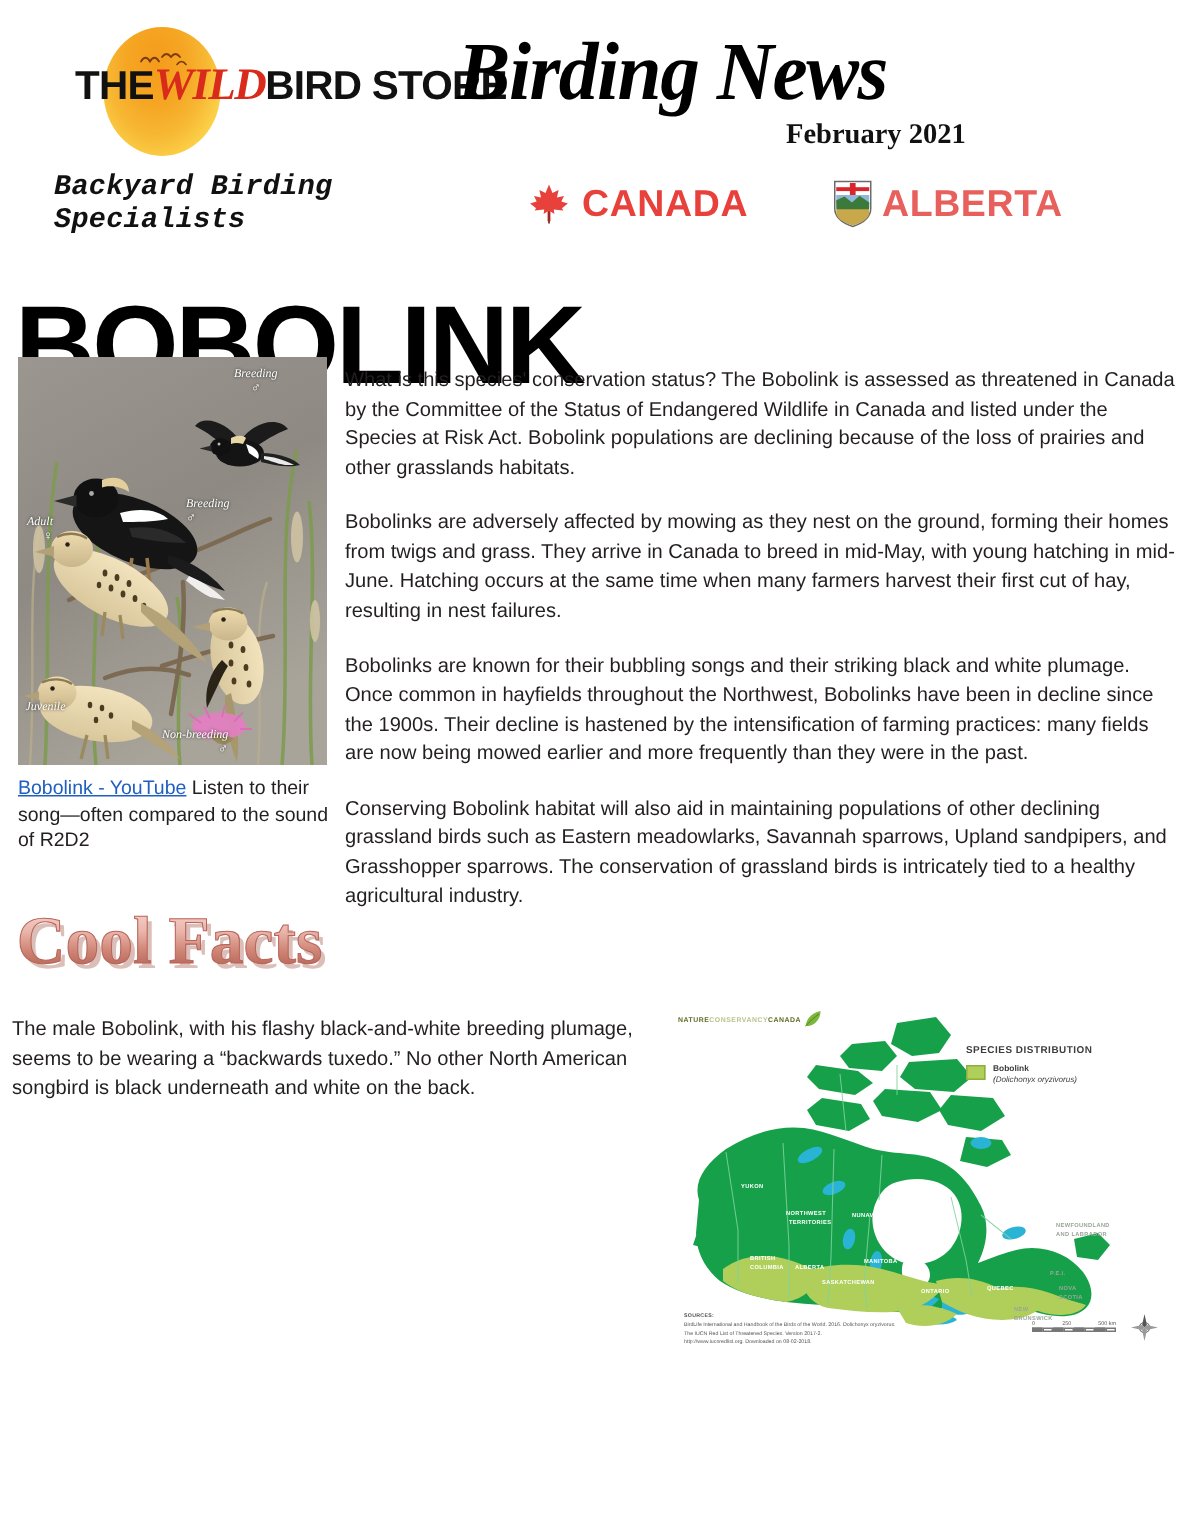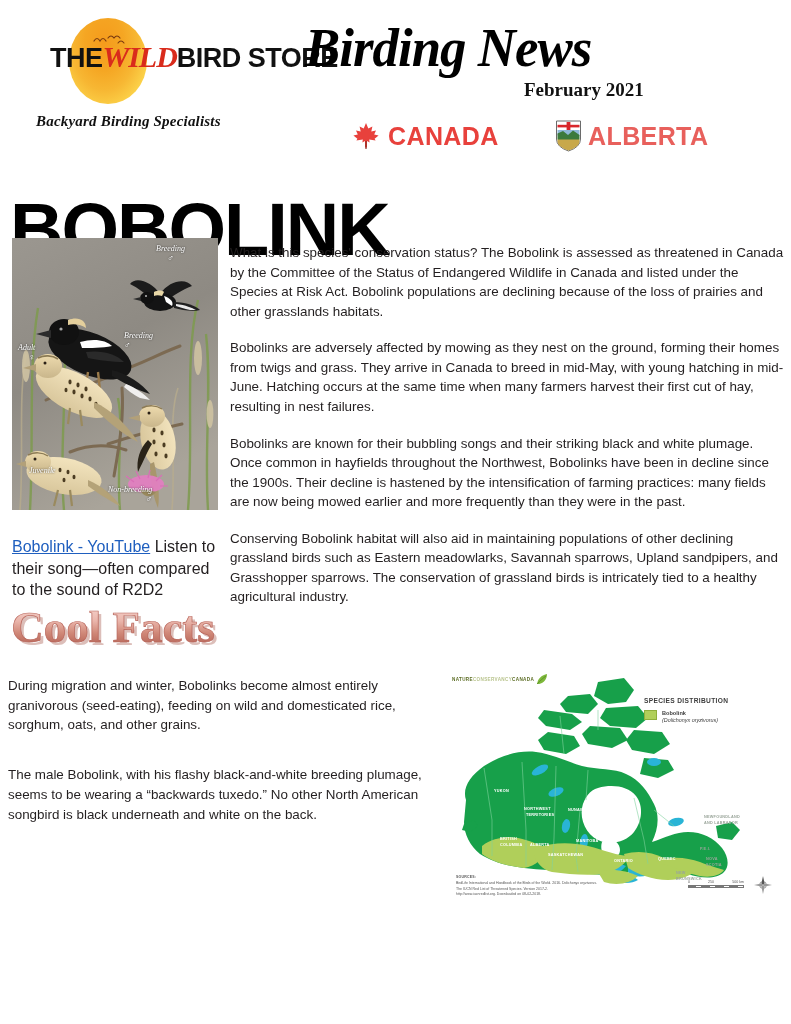--- a/index.html
+++ b/index.html
@@ -11,22 +11,22 @@
 
   #logo-block{position:absolute;left:14px;top:18px;width:300px;height:100px;}
   #sun-circle{position:absolute;left:55px;top:0px;width:78px;height:86px;border-radius:50%;
      background:radial-gradient(ellipse at 45% 28%, #f59b1c 0%, #f5a623 32%, #f7b733 55%, #fcd34a 78%, #fde68a 100%);}
   #sun-birds{position:absolute;left:78px;top:14px;width:40px;height:16px;}
   #logo-text{position:absolute;left:0;top:22px;width:300px;height:34px;
      font-family:"Liberation Sans", sans-serif;font-weight:bold;font-size:27px;letter-spacing:-0.5px;
      color:#111;white-space:nowrap;margin-left:36px;}
   #logo-text .wild{color:#d92b1c;font-family:"Liberation Serif", serif;font-style:italic;font-weight:bold;
      font-size:30px;letter-spacing:-1px;position:relative;z-index:3;}
-  #tagline{position:absolute;left:22px;top:95px;font-family:Liberation Serif, serif;
-     font-style:italic;font-weight:bold;font-size:15px;color:#111;letter-spacing:0.2px;}
+  #tagline{position:absolute;left:22px;top:95px;font-family:Liberation Mono, monospace;
+     font-style:italic;font-weight:bold;font-size:19px;color:#111;letter-spacing:0.2px;}
 
   #masthead{position:absolute;left:305px;top:16px;font-family:"Liberation Serif", serif;
      font-style:italic;font-weight:bold;font-size:55px;color:#000;letter-spacing:-1px;
      transform:scaleX(0.96);transform-origin:left top;}
   #issue-date{position:absolute;left:524px;top:79px;font-family:"Liberation Serif", serif;
      font-weight:bold;font-size:19px;color:#111;}
 
   .flagrow{position:absolute;top:118px;height:36px;display:flex;align-items:center;}
   #canada-block{left:350px;}
   #alberta-block{left:555px;}
@@ -39,25 +39,25 @@
      font-weight:bold;font-size:74px;color:#000;letter-spacing:-2px;line-height:1;}
 
   
   #bird-figure{position:absolute;left:12px;top:238px;width:206px;height:272px;}
   #bird-canvas{position:absolute;left:0;top:0;width:206px;height:272px;display:block;}
   .bird-tag{position:absolute;color:#fff;font-family:"Liberation Serif", serif;font-style:italic;
      font-size:8px;text-shadow:0 0 2px rgba(0,0,0,.8);line-height:1.15;}
   #tag-breeding-1{left:144px;top:6px;text-align:center;}
   #tag-breeding-2{left:112px;top:93px;}
   #tag-adult{left:6px;top:105px;text-align:right;}
-  #tag-juvenile{left:17px;top:228px;}
+  #tag-juvenile{left:5px;top:228px;}
   #tag-nonbreeding{left:96px;top:247px;text-align:right;}
   .sym{display:block;font-size:9px;font-style:normal;}
 
-  #bird-caption{position:absolute;left:12px;top:536px;width:208px;font-size:16px;
+  #bird-caption{position:absolute;left:12px;top:516px;width:208px;font-size:13px;
      line-height:1.35;color:#231f20;}
   #yt-link{color:#1f5fbf;text-decoration:underline;}
 
   
   #article{position:absolute;left:230px;top:243px;width:555px;}
   #article p{margin:0 0 17px 0;font-size:13.4px;line-height:1.46;color:#231f20;text-align:left;}
 
   
   #cool-facts-heading{position:absolute;left:6px;top:600px;width:220px;height:56px;}
   #cool-facts-heading svg{display:block;}
@@ -314,21 +314,20 @@
         <stop offset="62%" stop-color="#d08878"></stop>
         <stop offset="100%" stop-color="#a85246"></stop>
       </linearGradient>
     </defs>
     <text x="110" y="45" text-anchor="middle" font-family="'Liberation Serif', serif" font-weight="bold" font-size="45" fill="#c08a80" opacity="0.55">Cool Facts</text>
     <text x="107" y="42" text-anchor="middle" font-family="'Liberation Serif', serif" font-weight="bold" font-size="45" fill="url(#cfgrad)" stroke="#b8655a" stroke-width="0.7">Cool Facts</text>
   </svg>
 </div>
 
 <div id="facts">
-  <p>During migration and winter, Bobolinks become almost entirely granivorous (seed-eating), feeding on wild and domesticated rice, sorghum, oats, and other grains.</p>
   <p>The male Bobolink, with his flashy black-and-white breeding plumage, seems to be wearing a “backwards tuxedo.”  No other North American songbird is black underneath  and white on the back.</p>
 </div>
 
 <div id="map-figure">
 
   <svg id="map-svg" viewBox="0 0 337 245">
     <rect width="337" height="245" fill="#ffffff"></rect>
     <g>
 
       <path fill="#17a04a" d="M150 12 L176 8 L186 20 L178 32 L160 34 L146 26 Z"></path>

